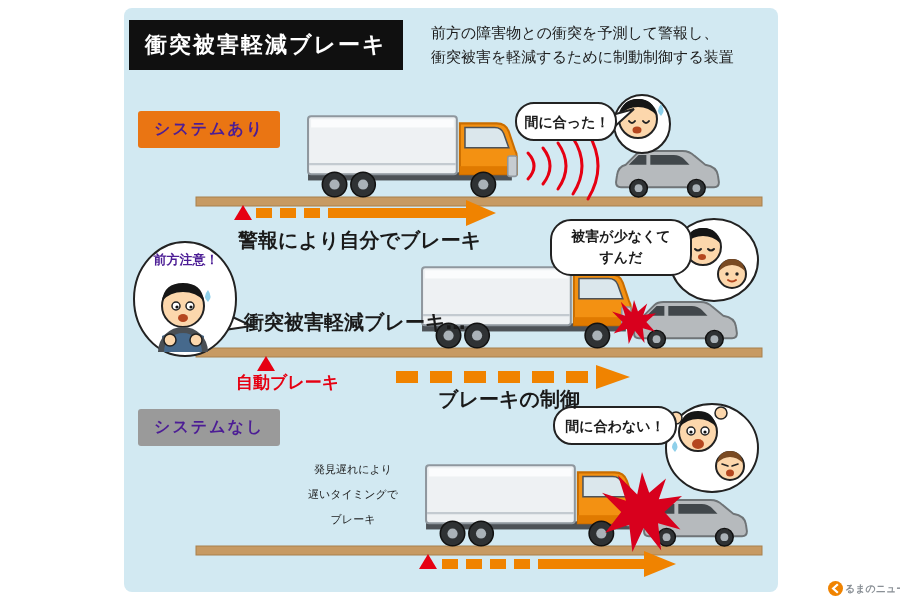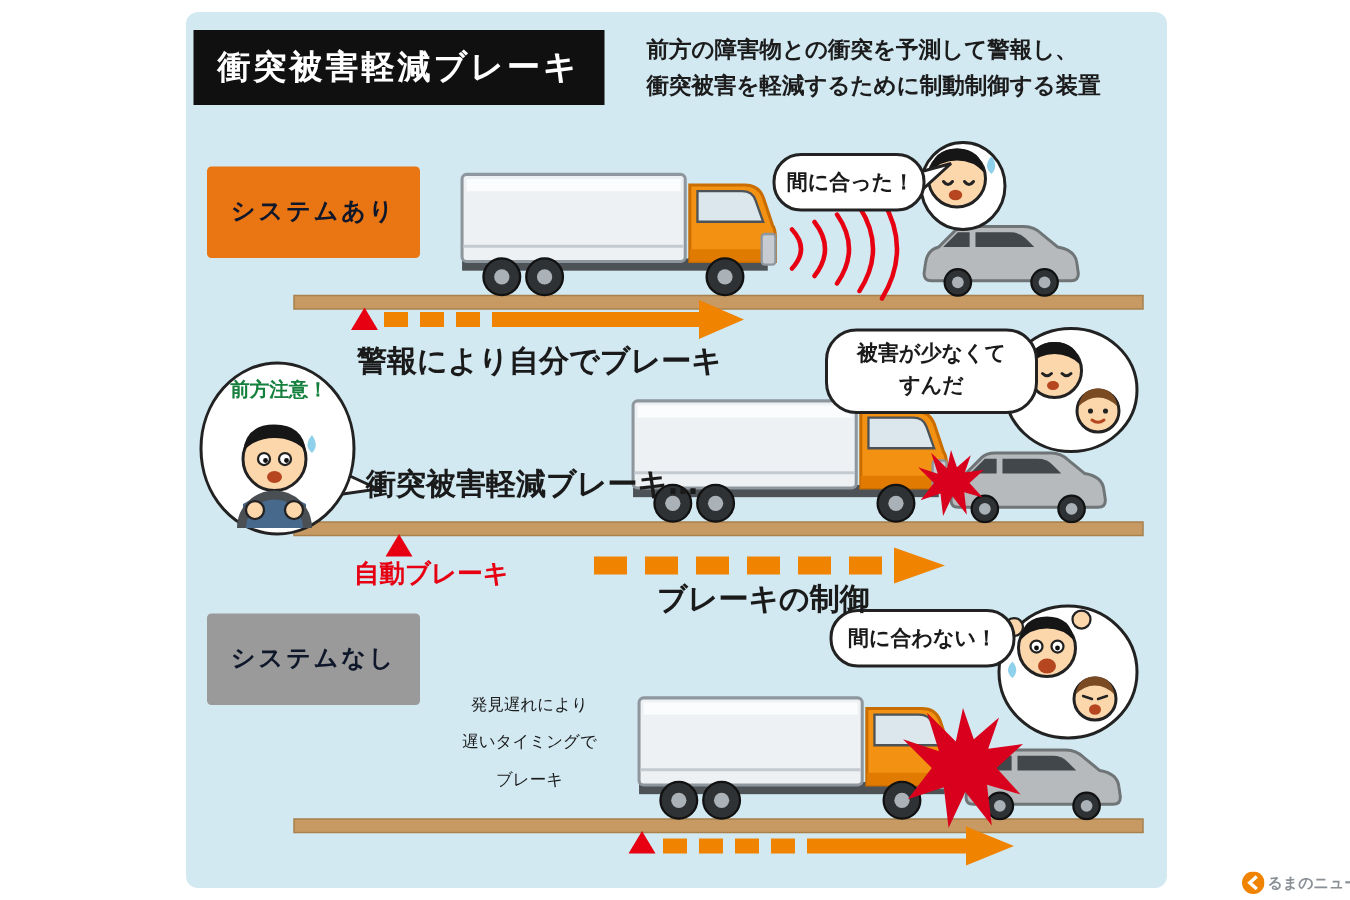--- a/index.html
+++ b/index.html
@@ -1,27 +1,27 @@
 <!DOCTYPE html>
 <html><head>
 <meta charset="utf-8">
 <style>
   *{margin:0;padding:0;box-sizing:border-box}
   html,body{width:900px;height:600px;background:#fff;font-family:"DejaVu Sans","Liberation Sans",sans-serif}
   .stage{position:relative;width:900px;height:600px;background:#fff;overflow:hidden}
   .panel{position:absolute;left:124px;top:8px;width:654px;height:584px;background:#d2e9f2;border-radius:8px}
   .art{position:absolute;left:0;top:0}
   .title-box{position:absolute;left:129px;top:20px;background:#101010;color:#fff;font-size:22px;font-weight:700;padding:10px 16px;letter-spacing:2px;white-space:nowrap}
-  .desc{position:absolute;left:431px;top:21px;font-size:15px;font-weight:700;color:#1c1c1c;line-height:24px;white-space:nowrap}
-  .sys-label{position:absolute;color:#0f172a;font-size:16px;font-weight:700;padding:20px 16px;border-radius:3px;letter-spacing:2px;white-space:nowrap}
+  .desc{position:absolute;left:431px;top:21px;font-size:15px;font-weight:400;color:#1c1c1c;line-height:24px;white-space:nowrap}
+  .sys-label{position:absolute;color:#4c1d95;font-size:16px;font-weight:700;padding:8px 16px;border-radius:3px;letter-spacing:2px;white-space:nowrap}
   .lbl-on{left:138px;top:111px;background:#ea7513}
   .lbl-off{left:138px;top:409px;background:#9a9a9a}
   .caption{position:absolute;font-size:20px;font-weight:600;color:#1a1a1a;white-space:nowrap}
   .bubble-text{position:absolute;font-size:14px;font-weight:700;color:#1a1a1a;text-align:center;line-height:21px;white-space:nowrap}
-  .warning-text{position:absolute;left:146px;top:251px;width:80px;text-align:center;font-size:13px;font-weight:700;color:#15803d;white-space:nowrap}
+  .warning-text{position:absolute;left:146px;top:251px;width:80px;text-align:center;font-size:13px;font-weight:700;color:#4c1d95;white-space:nowrap}
   .autobrake{position:absolute;left:236px;top:371px;font-size:17px;font-weight:700;color:#e60012;white-space:nowrap}
   .sec3-caption{position:absolute;left:278px;top:457px;width:150px;text-align:center;font-size:11px;font-weight:400;color:#1a1a1a;line-height:25px}
   .watermark{position:absolute;left:828px;top:581px;display:flex;align-items:center;gap:2px}
   .watermark .wm-text{font-size:10px;color:#8a9096;font-weight:700;white-space:nowrap}
 </style>
 </head>
 <body>
 
 <div class="stage">
 

